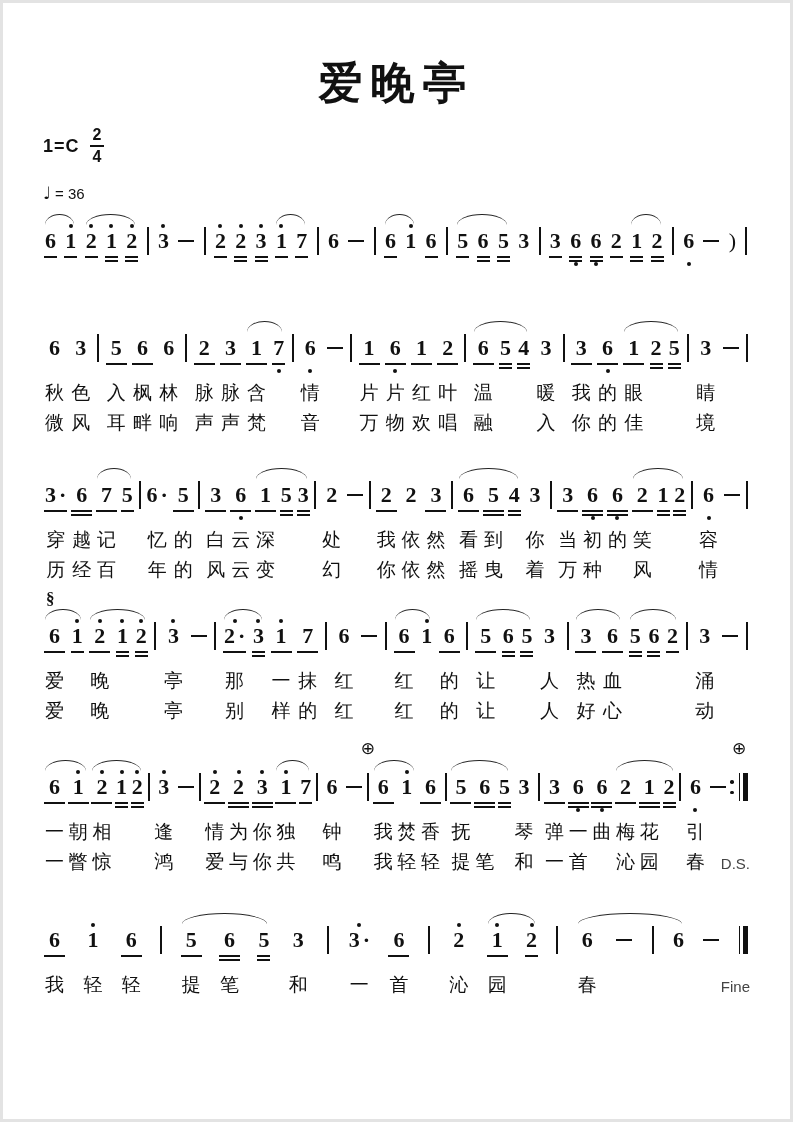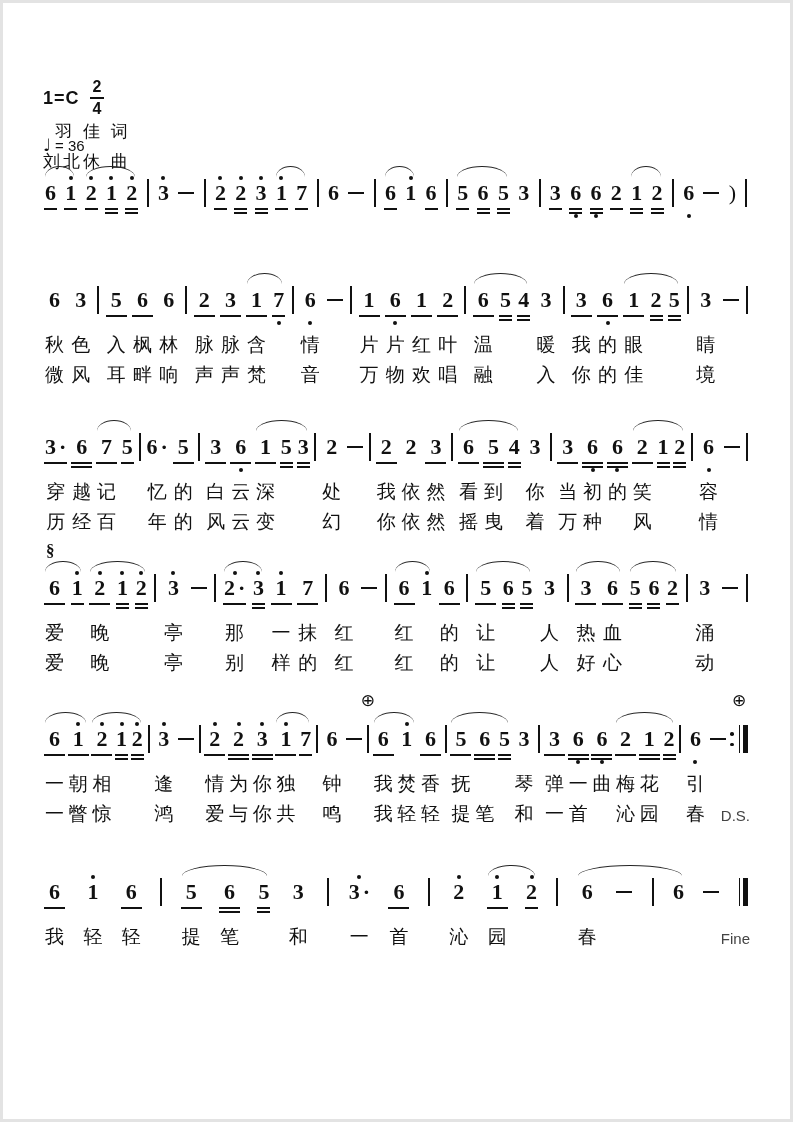--- a/index.html
+++ b/index.html
@@ -51,32 +51,29 @@
   .marker.coda{top:-25px;left:50%;transform:translateX(-50%);font-family:"DejaVu Sans",sans-serif;font-size:17px;}
   .lyric-cell{height:29px;display:flex;align-items:center;justify-content:center;
     font-size:19px;line-height:1;white-space:nowrap;margin-top:1px;}
   .right-label{position:absolute;right:0;bottom:4px;font-size:15px;color:#444;
     font-family:"Liberation Sans",sans-serif;}
 </style>
 </head>
 <body>
 
 <div class="page">
+  <h1 class="title">爱晚亭</h1>
 
   <div class="meta-row">
     <div class="keysig">
       <span class="key-label">1=C</span>
       <span class="timesig">
         <span class="num">2</span>
         <span class="den">4</span>
       </span>
-    </div>
-    <div class="credits">
-      <div>羽 佳 词</div>
-      <div>刘北休 曲</div>
     </div>
   </div>
 
   <div class="tempo">
     <span class="note-glyph">♩</span>
     <span>= 36</span>
   </div>
 
   <div id="systems">
       <div class="system" style="margin-top: 6px;">

